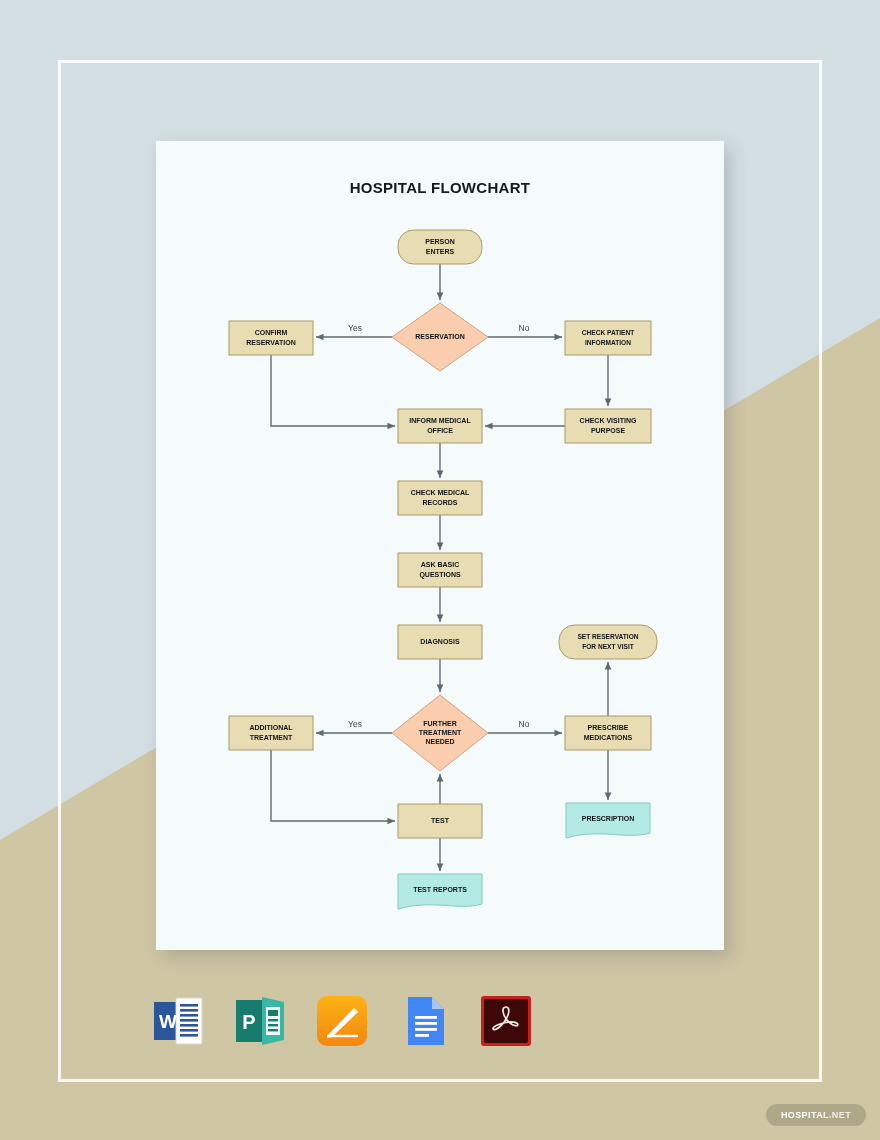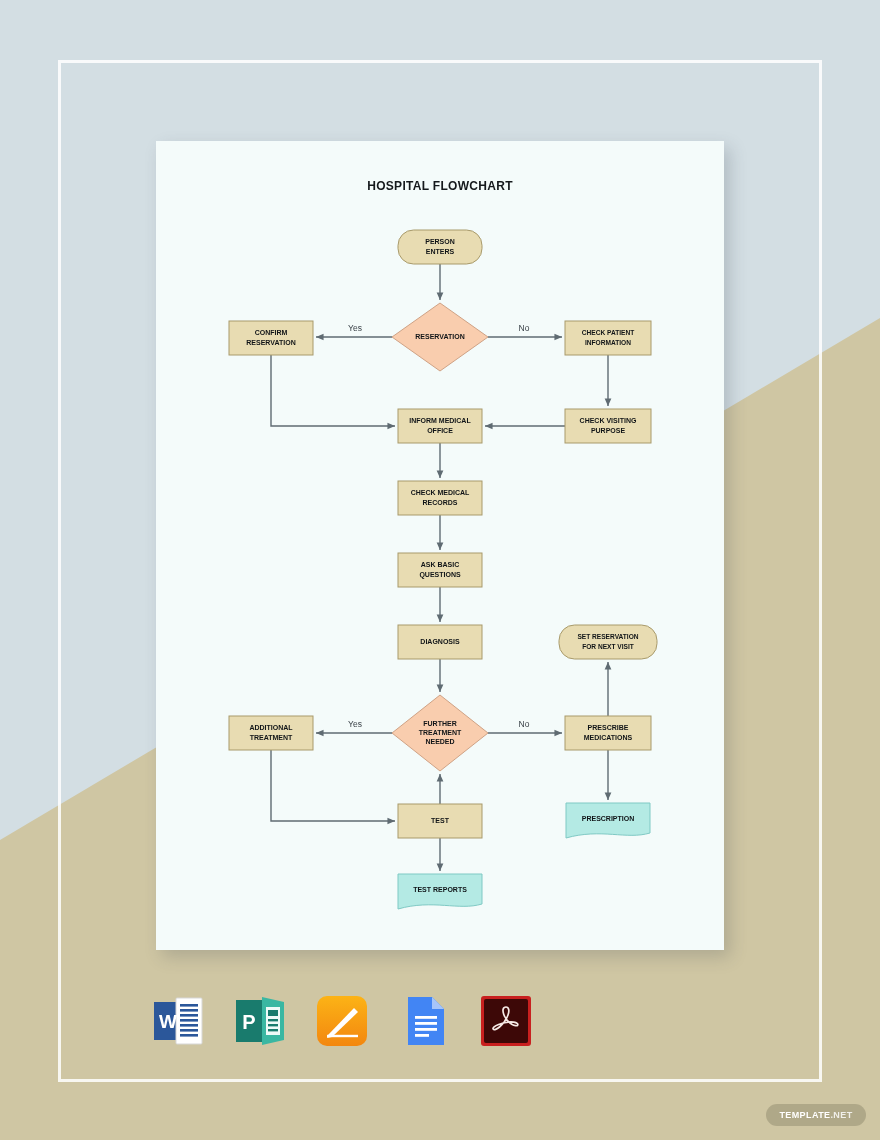--- a/index.html
+++ b/index.html
@@ -49,21 +49,21 @@
     background: #f4fbfa;
     box-shadow: 6px 7px 16px rgba(60,70,80,0.22);
   }
 
   #doc-title {
     position: absolute;
     left: 0;
     top: 38px;
     width: 568px;
     text-align: center;
-    font-size: 12px;
+    font-size: 15px;
     font-weight: bold;
     letter-spacing: 0.3px;
     color: #15191c;
   }
 
   #flow-svg {
     position: absolute;
     left: 0;
     top: 0;
   }
@@ -313,17 +313,17 @@
         <rect x="3" y="3" width="50" height="50" rx="3" fill="#c8201f"></rect>
         <rect x="6" y="6" width="44" height="44" rx="2" fill="#3d0807"></rect>
         <path d="M28 14 c3 0 3.5 4 2 8 c-1.6 4.3 -5 9 -8.5 12 c-2.6 2.2 -5.5 3.3 -6.3 2.1
                  c-0.9 -1.3 1.6 -3.2 5.4 -4.6 c4.6 -1.7 11.2 -3 15.2 -2.4 c3.2 0.5 4.4 1.9 3.9 2.9
                  c-0.6 1.2 -3.2 0.9 -6 -0.8 c-3.4 -2 -6.6 -5.9 -8 -10 c-1.3 -3.8 -1 -7.2 2.3 -7.2 z" fill="none" stroke="#f6eae6" stroke-width="1.7" stroke-linejoin="round"></path>
       </svg>
     </div>
   </div>
 
   <div id="watermark">
-    <span class="wm-strong">TEMPLATE</span>
+    <span class="wm-strong">HOSPITAL</span>
       <span class="wm-light">.NET</span>
   </div>
 
 </div>
 
 </body></html>

